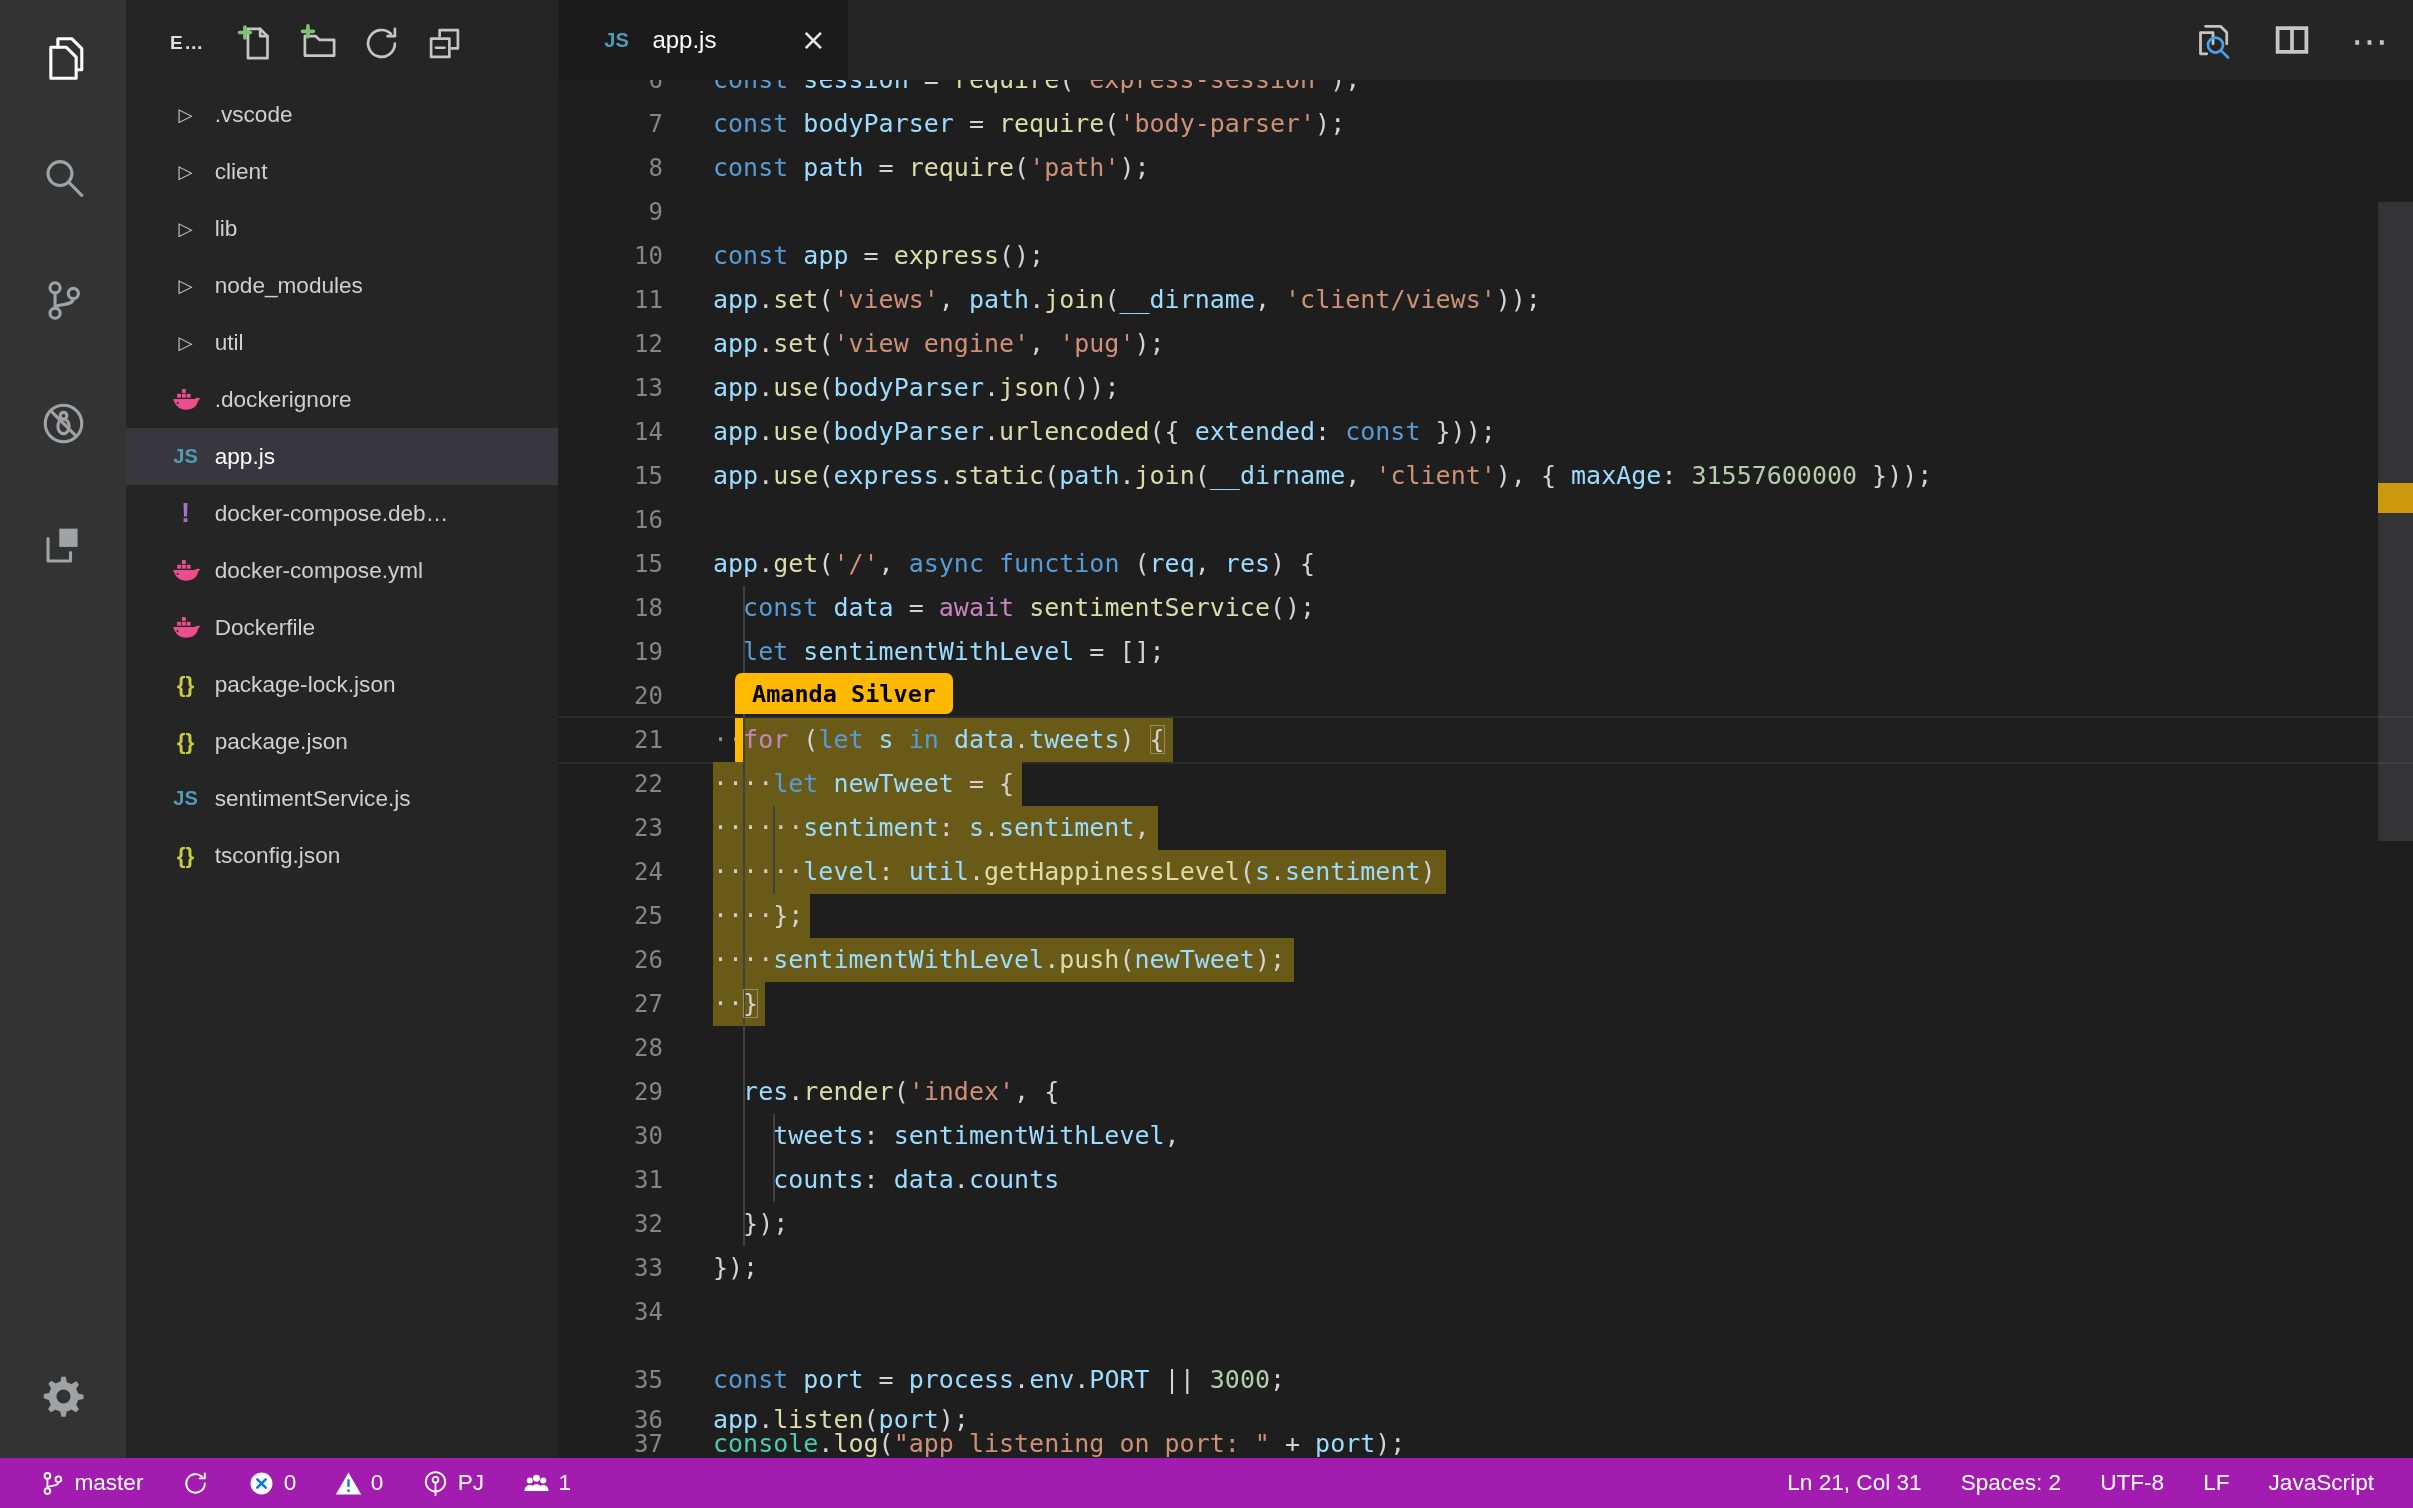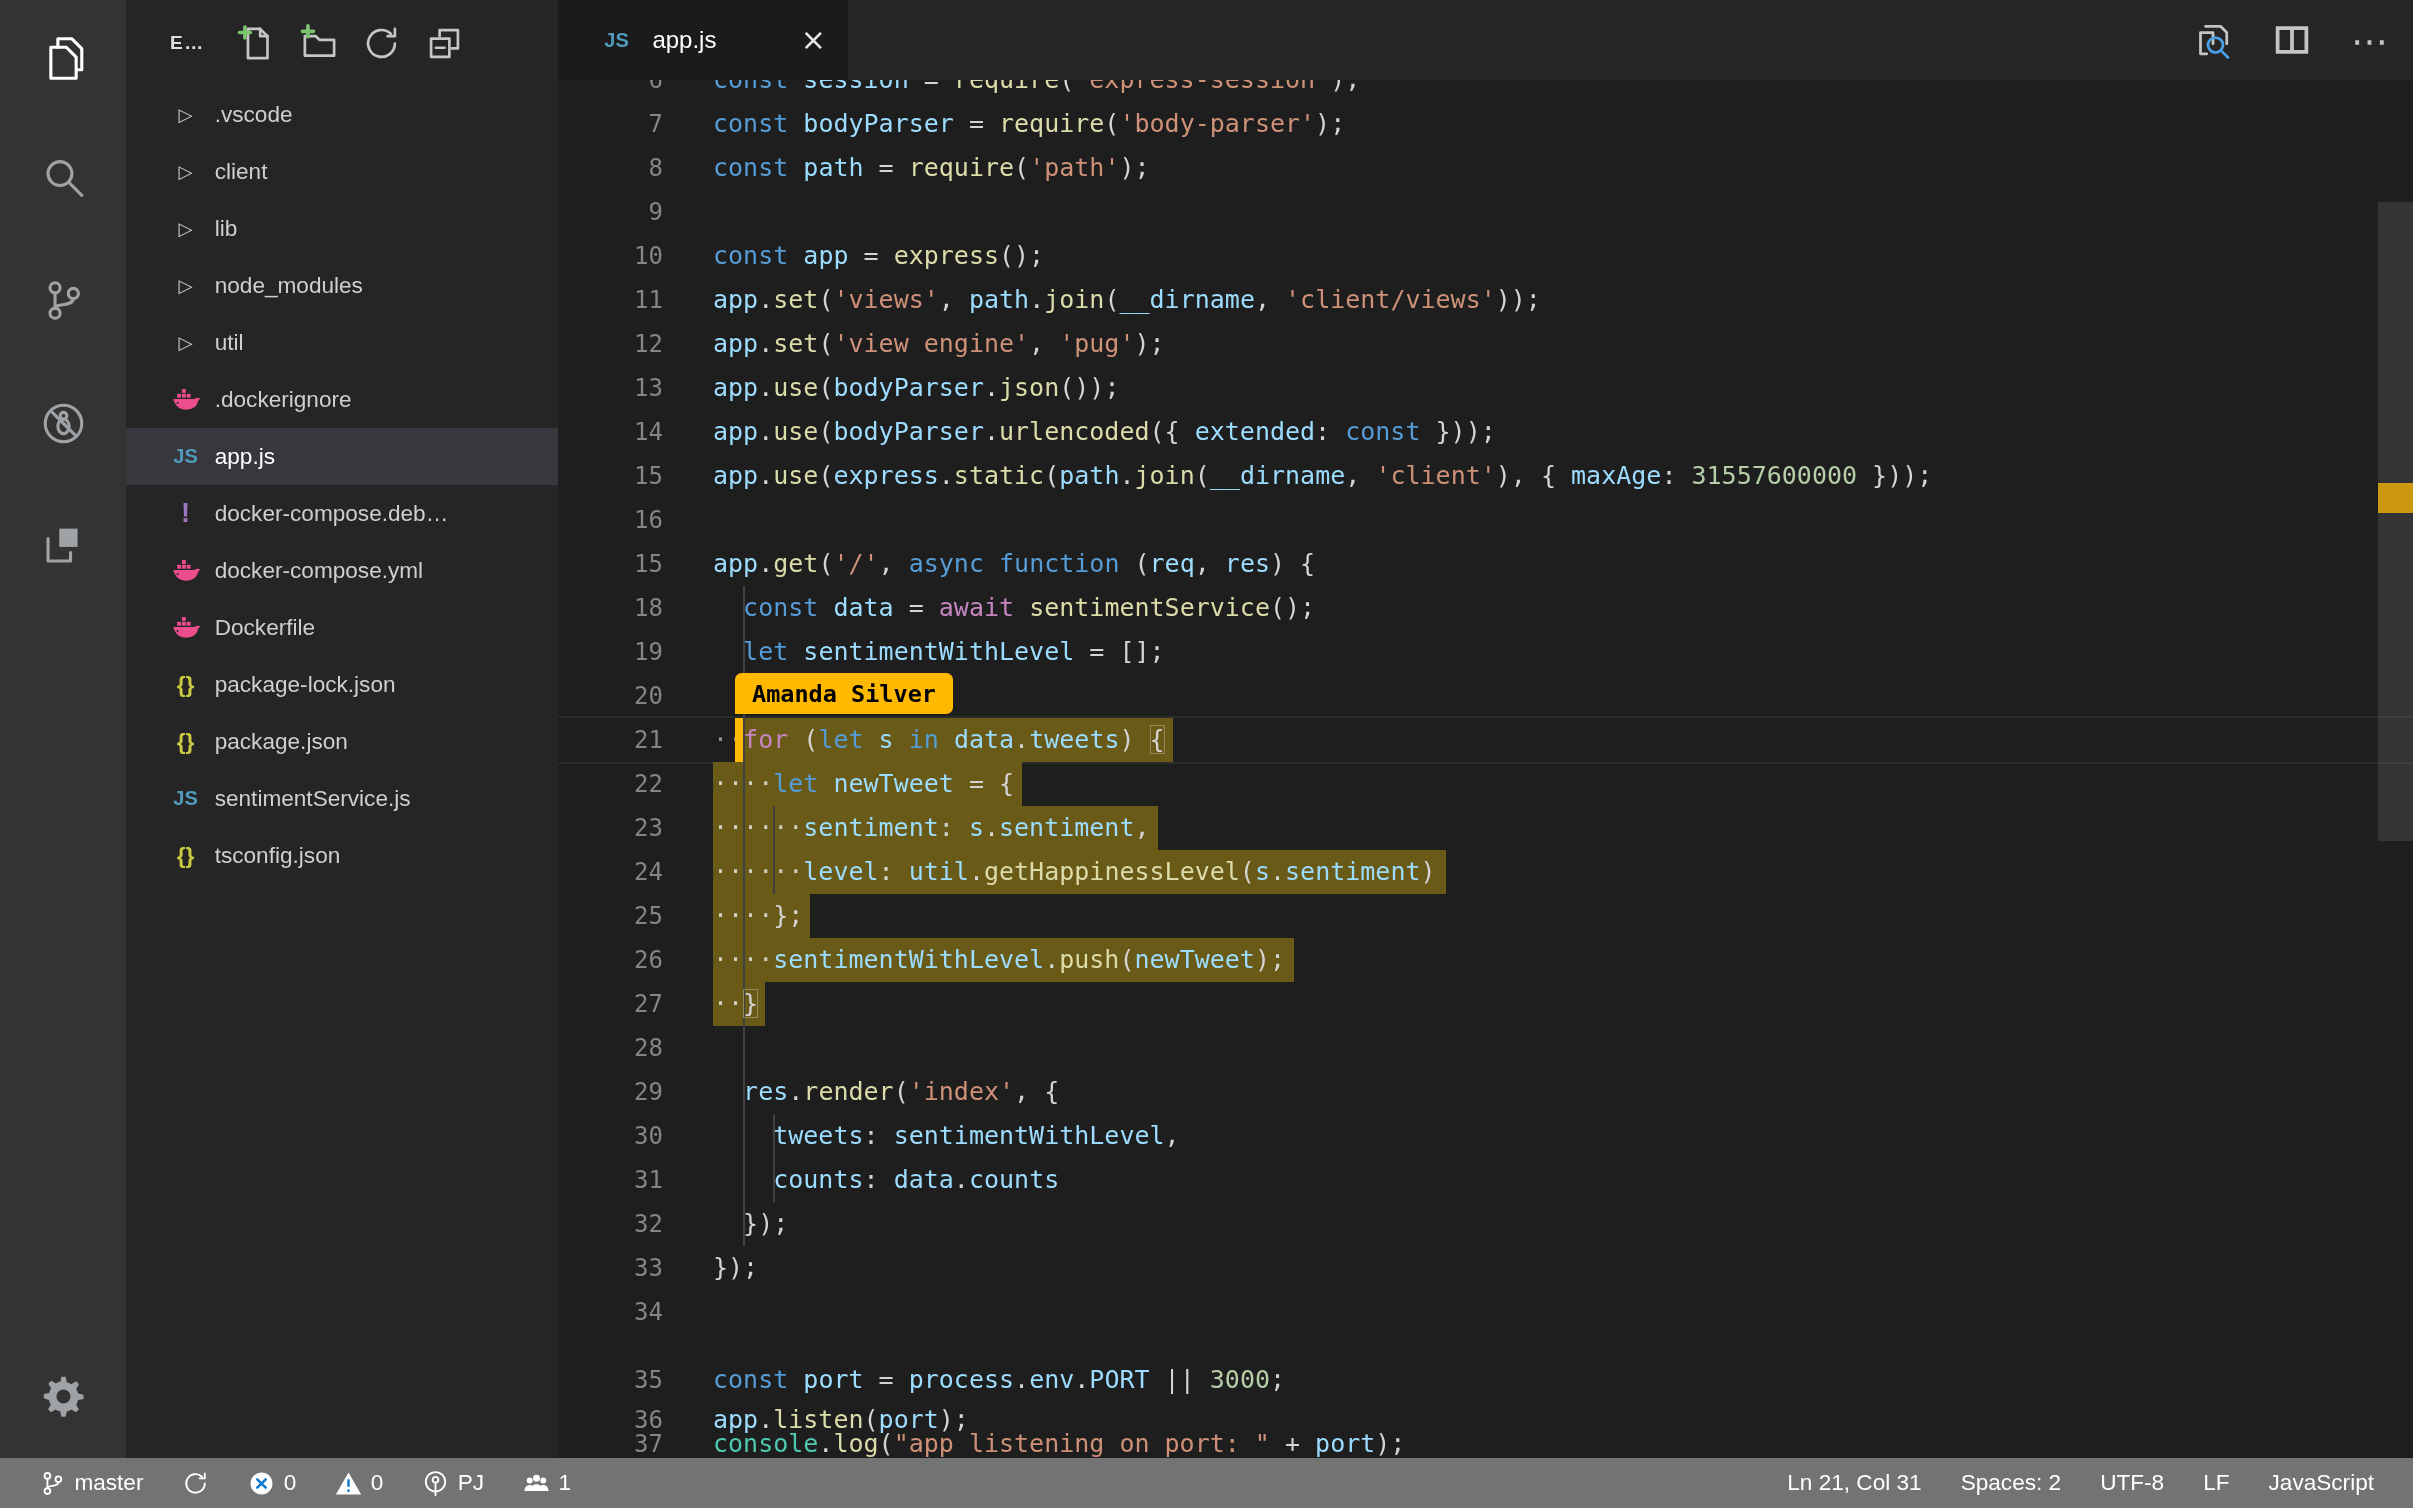--- a/index.html
+++ b/index.html
@@ -414,21 +414,21 @@
         <div class="code"><span class="cs">console</span><span class="pn">.</span><span class="fn">log</span><span class="pn">(</span><span class="st">"app listening on port: "</span><span class="pn"> + </span><span class="vr">port</span><span class="pn">);</span></div>
       </div>
       <div class="collab-bar" style="left: 178px; top: 638px; height: 44px; background: rgb(255, 185, 0);"></div>
       <div class="collab-label" style="left: 178px; top: 593px; background: rgb(255, 185, 0);">Amanda Silver</div>
       <div class="ruler">
         <div class="ruler-thumb" style="top: 122px; height: 639px;"></div>
         <div class="ruler-mark" style="top: 403px; height: 30px; background: rgb(255, 185, 0); opacity: 0.75;"></div>
       </div>
     </div>
 
-  <div class="status" id="status-bar" style="background: #737373;">
+  <div class="status" id="status-bar" style="background: #a21caf;">
     <div class="st-group" id="status-left">
         <div class="st-item">
           <span style="width: 27px; height: 27px; display: inline-flex;">
             <svg viewBox="0 0 32 32" fill="none" stroke="currentColor" stroke-width="2.2" stroke-linecap="round" stroke-linejoin="round">
               <circle cx="10" cy="7" r="3.4"></circle>
               <circle cx="10" cy="25" r="3.4"></circle>
               <circle cx="23" cy="11" r="3.4"></circle>
               <path d="M10 10.4v11.2"></path>
               <path d="M23 14.4c0 6-13 3-13 7"></path>
             </svg>

